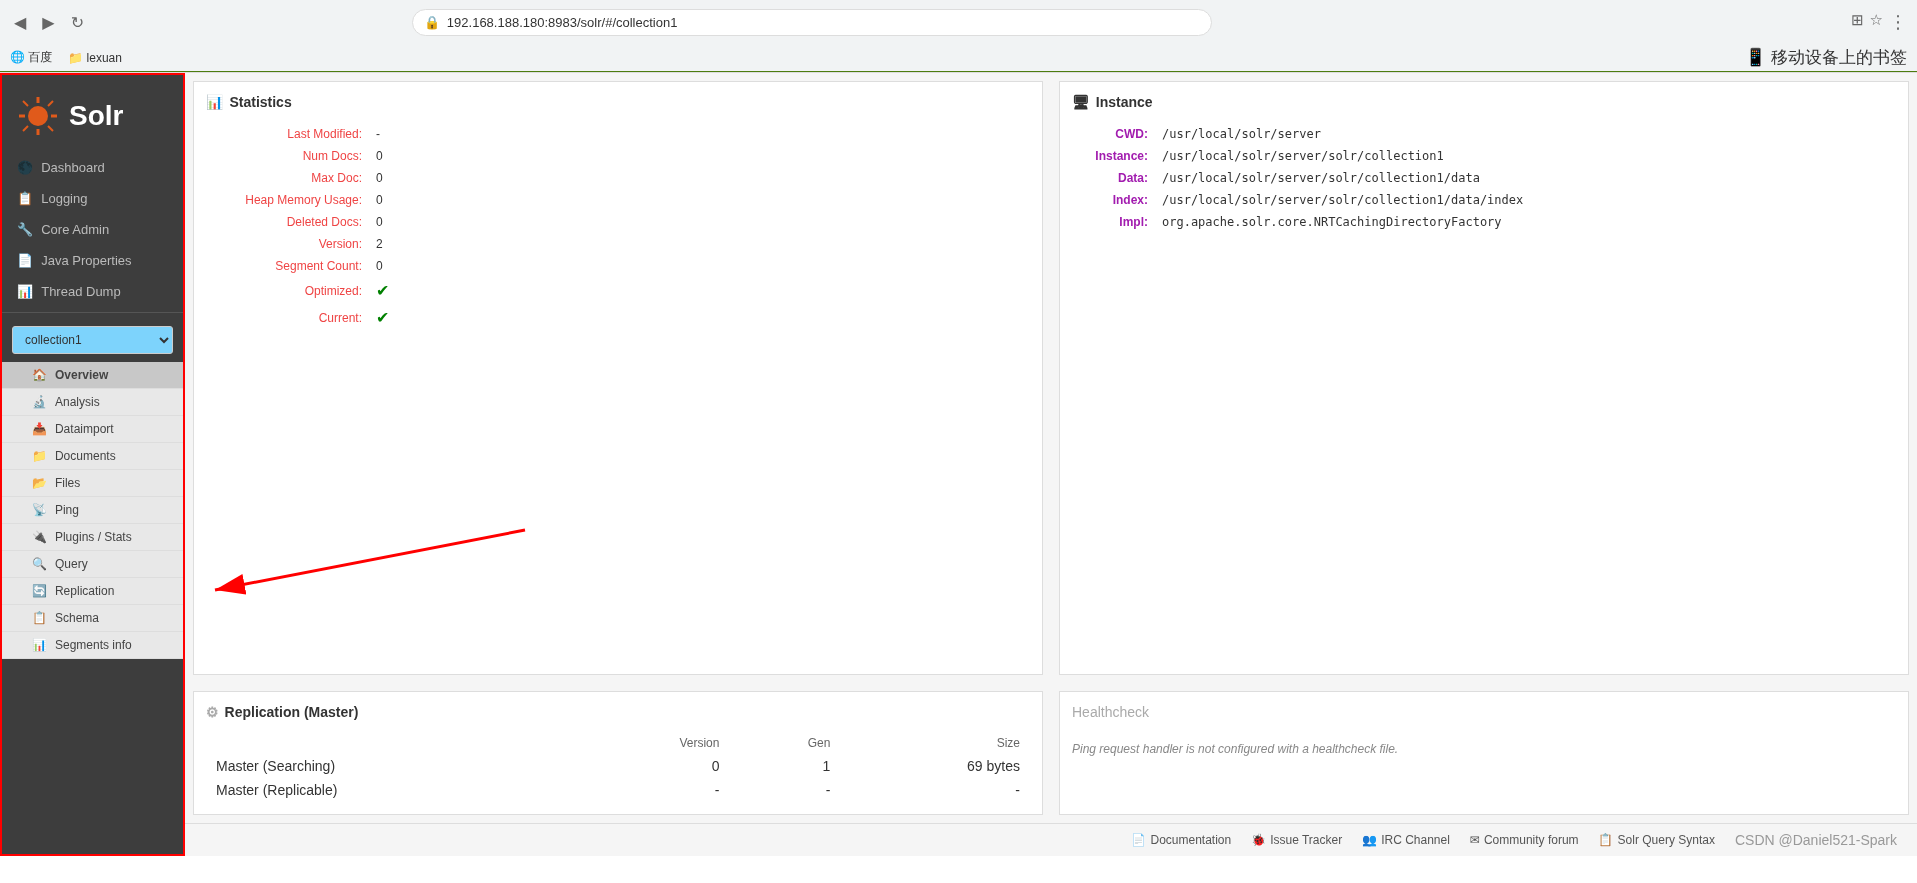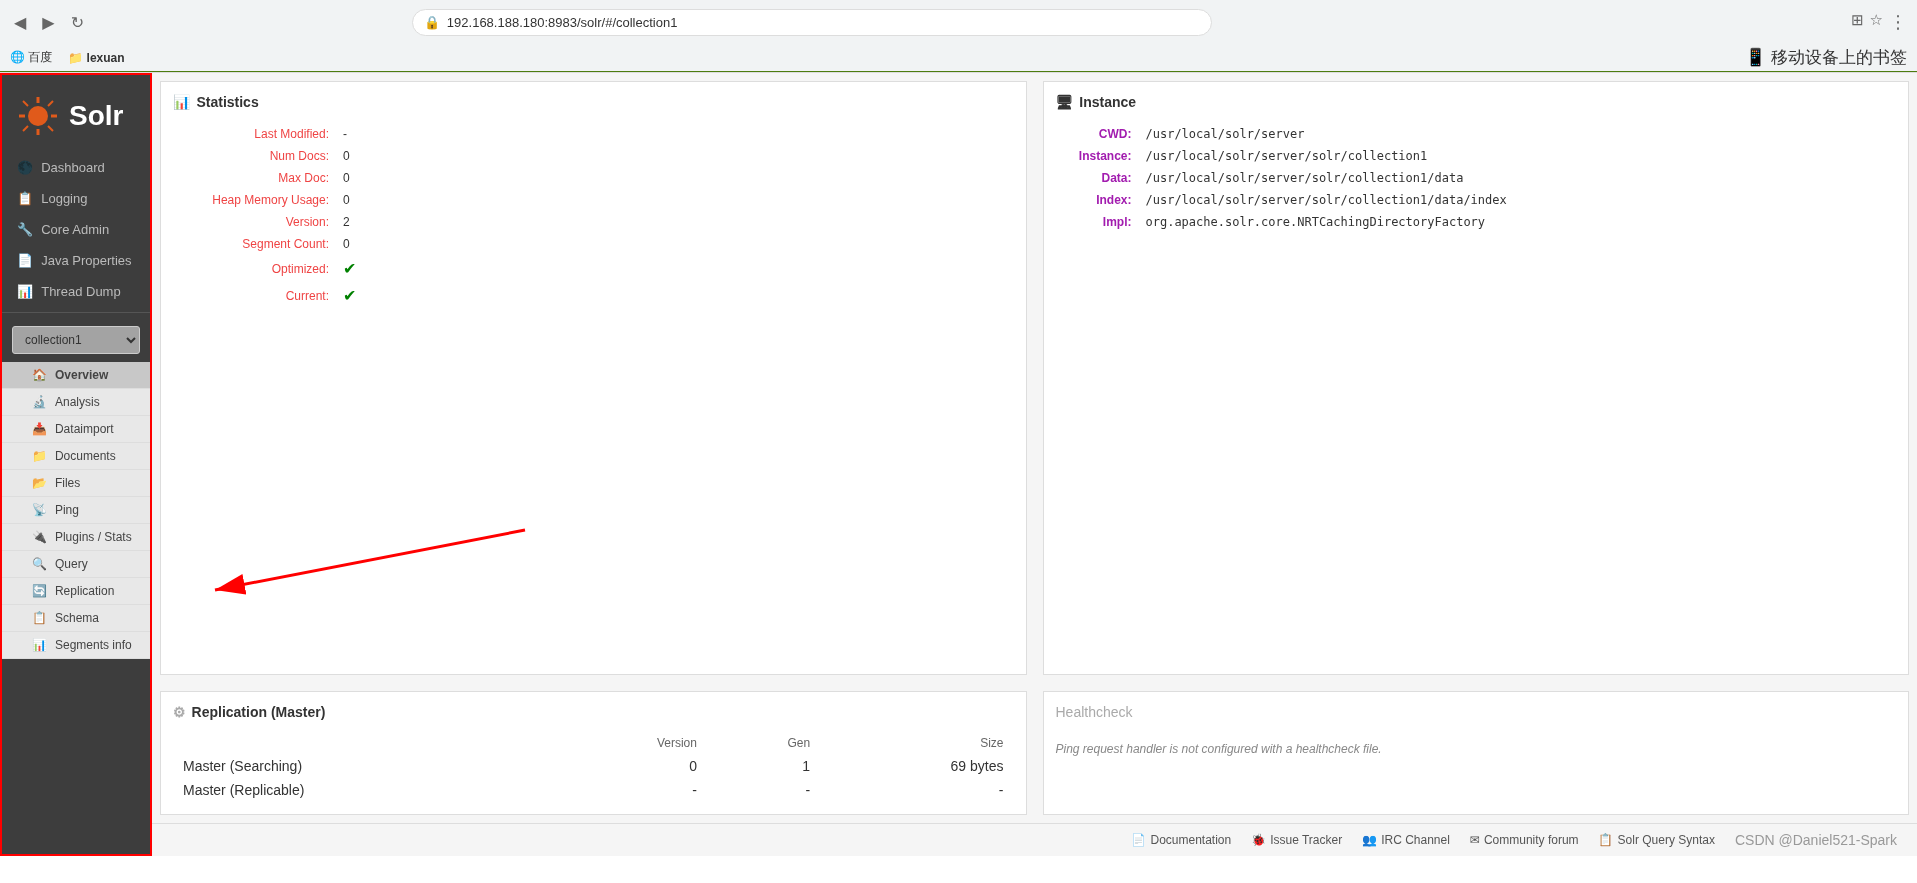--- a/index.html
+++ b/index.html
@@ -12,30 +12,30 @@
     .browser-address-bar { flex: 1; background: #fff; border: 1px solid #ddd; border-radius: 20px; padding: 5px 12px; font-size: 13px; display: flex; align-items: center; gap: 6px; max-width: 800px; margin: 0 auto; }
     .browser-address-text { flex: 1; color: #333; font-size: 13px; }
     .browser-right-icons { margin-left: auto; display: flex; gap: 6px; color: #666; font-size: 15px; }
     .bookmarks-bar { background: #f1f3f4; padding: 4px 10px; display: flex; gap: 16px; border-bottom: 1px solid #4d7c0f; font-size: 12px; color: #333; height: 28px; align-items: center; }
     .bookmarks-bar-right { margin-left: auto; font-size: 17px; color: #333; }
 
     
     .app-container { display: flex; height: calc(883px - 72px - 28px); }
 
     
-    .sidebar { width: 152px; background: #3d3d3d; color: #ccc; flex-shrink: 0; overflow-y: auto; }
+    .sidebar { width: 185px; background: #3d3d3d; color: #ccc; flex-shrink: 0; overflow-y: auto; }
     .solr-logo { padding: 20px 15px 15px; display: flex; align-items: center; gap: 10px; }
     .solr-logo-text { color: #fff; font-size: 28px; font-weight: bold; }
     .sidebar-nav { list-style: none; }
     .sidebar-nav li { padding: 8px 15px; cursor: pointer; display: flex; align-items: center; gap: 8px; color: #bbb; font-size: 13px; }
     .sidebar-divider { height: 1px; background: #555; margin: 5px 0; }
 
     
     .collection-selector { padding: 8px 10px; }
-    .collection-select { width: 100%; padding: 5px 8px; background: #a3a3a3; border: 1px solid #ccc; border-radius: 3px; font-size: 12px; color: #333; cursor: pointer; }
+    .collection-select { width: 100%; padding: 5px 8px; background: #7dd3fc; border: 1px solid #ccc; border-radius: 3px; font-size: 12px; color: #333; cursor: pointer; }
 
     
     .sub-nav { list-style: none; background: #e8e8e8; }
     .sub-nav li { padding: 6px 15px 6px 30px; cursor: pointer; display: flex; align-items: center; gap: 8px; color: #444; font-size: 12px; border-bottom: 1px solid #ddd; }
     .sub-nav li.active { background: #c8c8c8; font-weight: bold; }
 
     
     .main-content { flex: 1; background: #f5f5f5; overflow-y: auto; padding: 0; }
 
     .section-panel { background: #fff; border: 1px solid #ddd; margin: 8px; padding: 12px; flex: 1; }
@@ -79,21 +79,21 @@
       <span class="browser-address-text">192.168.188.180:8983/solr/#/collection1</span>
     </div>
     <div class="browser-right-icons">
       <span>⊞</span>
       <span>☆</span>
       <span style="font-size:18px;">⋮</span>
     </div>
   </div>
   <div class="bookmarks-bar">
     <span style="cursor:pointer;">🌐 百度</span>
-    <span style="cursor:pointer;font-weight:bold;">📁 lexuan</span>
+    <span style="cursor:pointer;">📁 lexuan</span>
     <span class="bookmarks-bar-right">📱 移动设备上的书签</span>
   </div>
 </div>
 
 <div class="app-container">
 
   <div class="sidebar highlighted-sidebar">
     <div class="solr-logo">
 
       <svg width="42" height="42" viewBox="0 0 42 42">
@@ -218,20 +218,24 @@
             <tr>
               <td>Num Docs:</td>
               <td>0</td>
             </tr>
             <tr>
               <td>Max Doc:</td>
               <td>0</td>
             </tr>
             <tr>
               <td>Heap Memory Usage:</td>
+              <td>0</td>
+            </tr>
+            <tr>
+              <td>Deleted Docs:</td>
               <td>0</td>
             </tr>
             <tr>
               <td>Version:</td>
               <td>2</td>
             </tr>
             <tr>
               <td>Segment Count:</td>
               <td>0</td>
             </tr>

